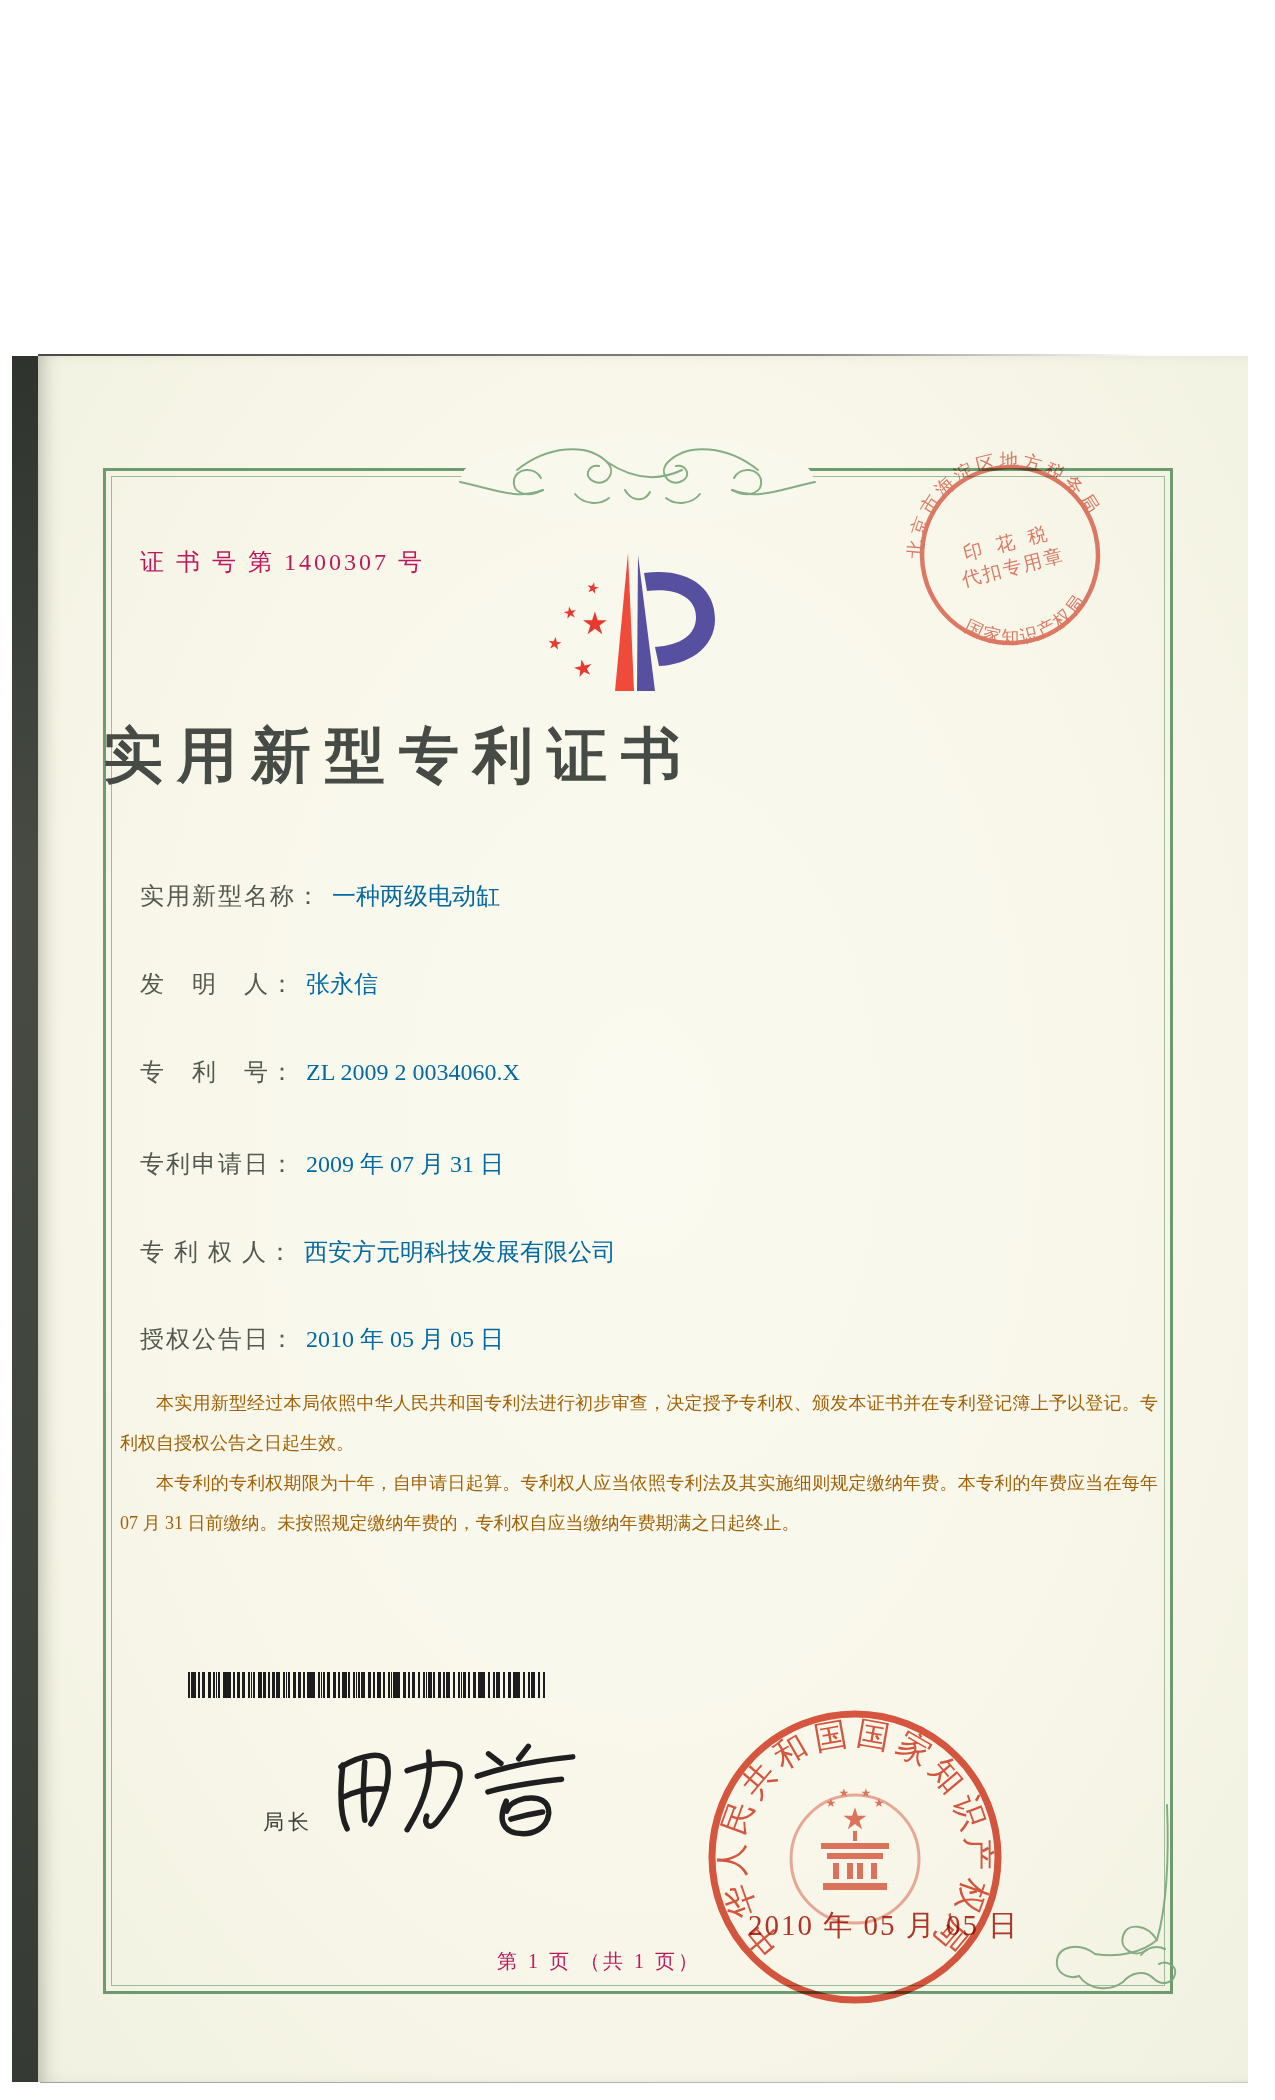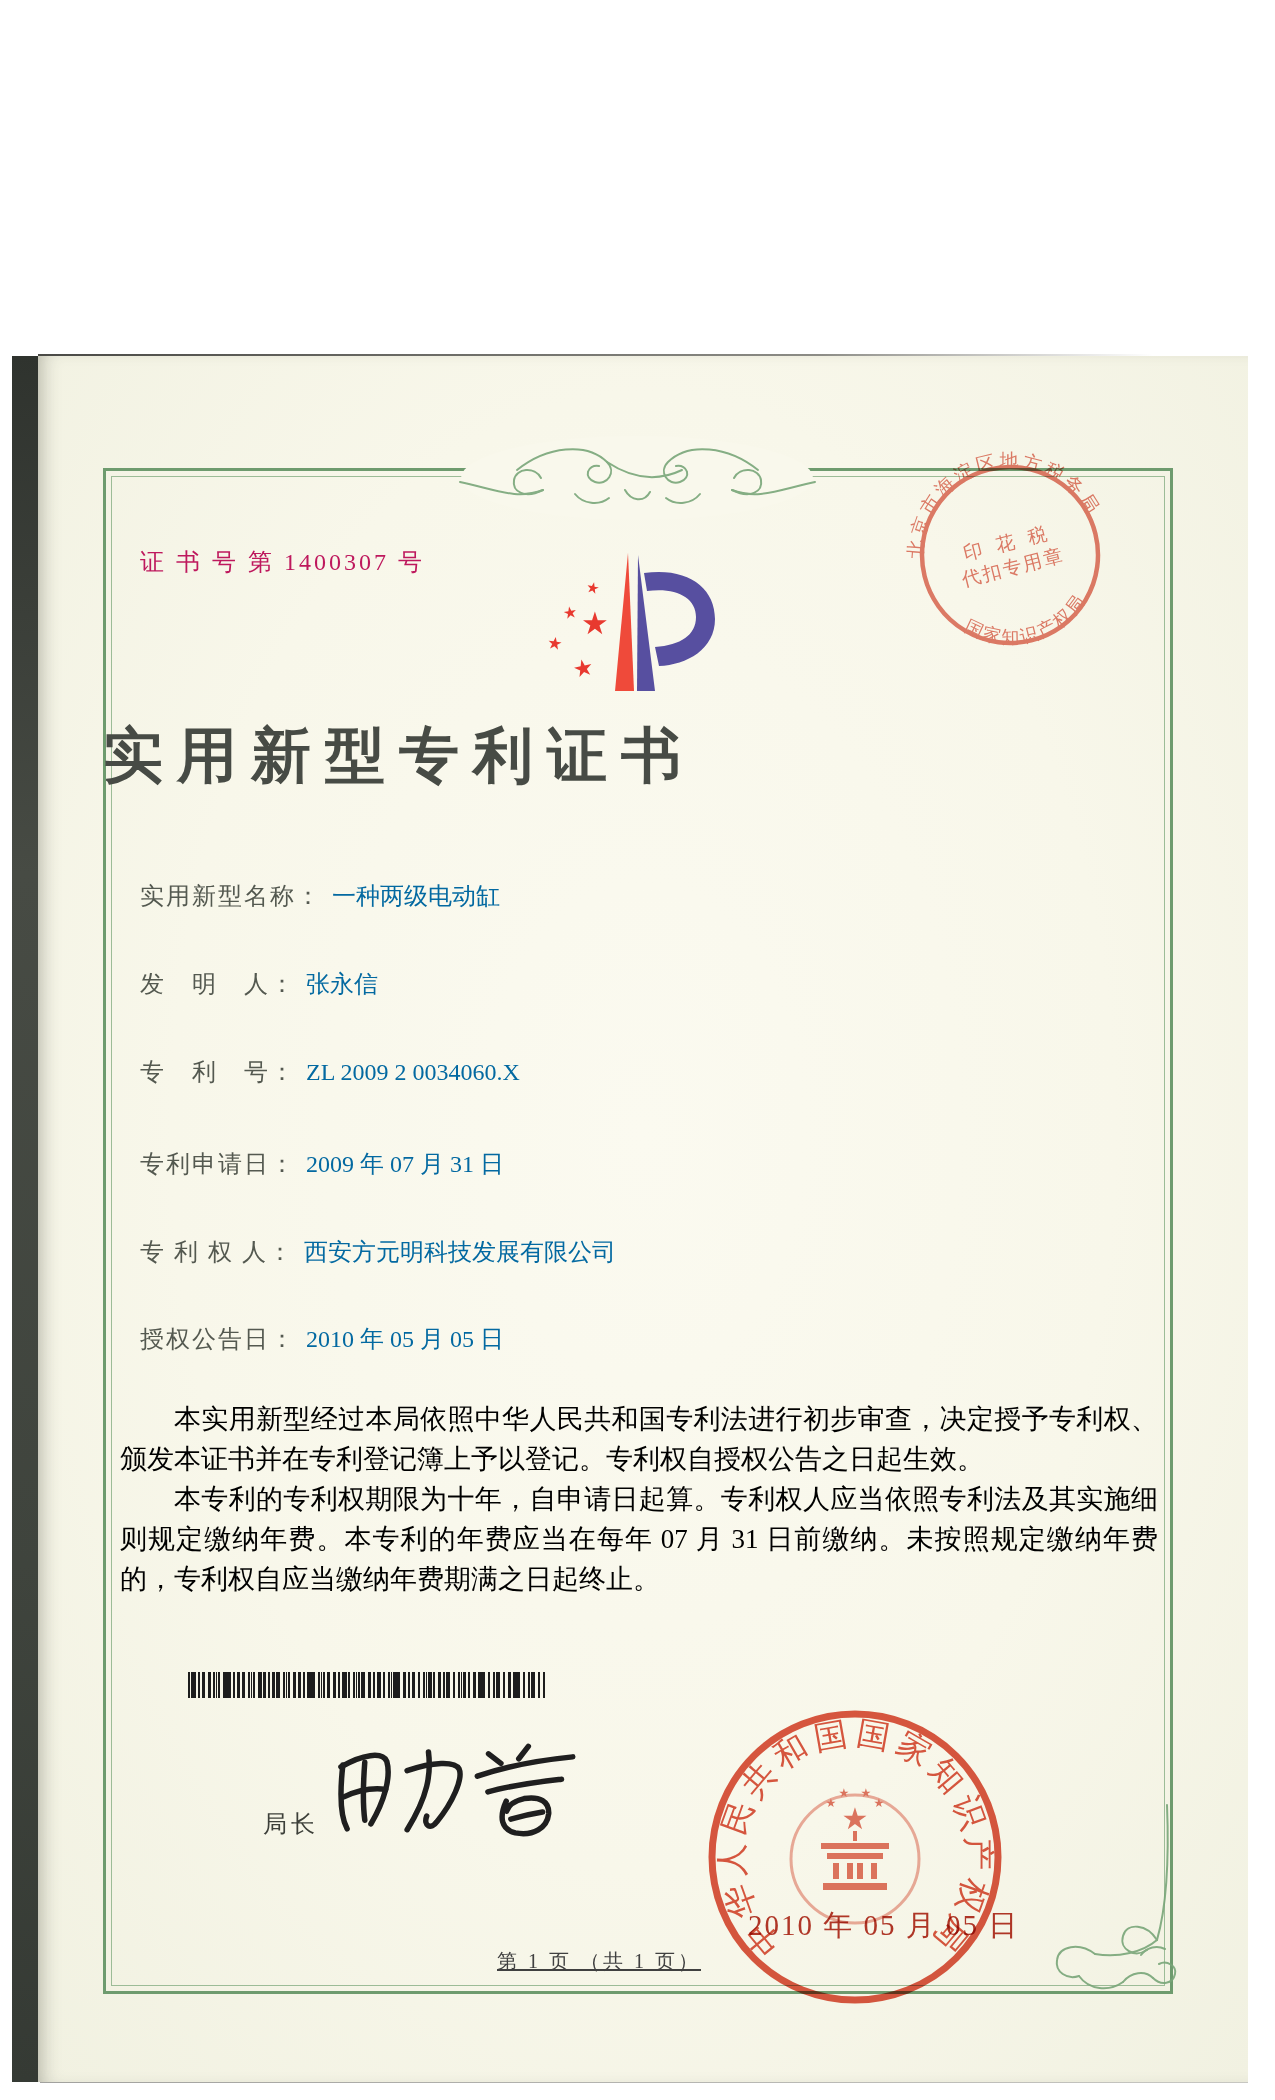--- a/index.html
+++ b/index.html
@@ -24,34 +24,34 @@
   
   .frame{left:103px;top:468px;width:1064px;height:1520px;border:3px solid #6e9b6e;}
   .frame-inner{position:absolute;inset:5px;border:1px solid #9cbc97;}
   
   .cert-no{left:140px;top:546px;font-size:24px;letter-spacing:3px;color:#be185d;}
   .title{left:103px;top:716px;width:1064px;text-align:left;font-size:60px;
     letter-spacing:14px;font-weight:600;color:#474b45;}
   .field{left:140px;font-size:24px;color:#545950;white-space:nowrap;}
   .field .flabel{letter-spacing:2px;text-align:right;}
   .field .fvalue{margin-left:10px;color:#0369a1;}
-  .bodytext{left:120px;top:1383px;width:1038px;font-size:27px;line-height:40px;
-    color:#000000;text-align:justify;margin-top:16px;}
+  .bodytext{left:120px;top:1383px;width:1038px;font-size:18px;line-height:40px;
+    color:#a16207;text-align:justify;}
   .bodytext p{margin:0;text-indent:2em;}
   .barcode{left:188px;top:1672px;width:357px;height:26px;
     background-image:
       repeating-linear-gradient(90deg,#1d1d1d 0 2px,transparent 2px 5px),
       repeating-linear-gradient(90deg,#1d1d1d 0 1px,transparent 1px 7px),
       repeating-linear-gradient(90deg,transparent 0 3px,#1d1d1d 3px 6px,transparent 6px 17px);}
-  .director{left:263px;top:1808px;font-size:24px;letter-spacing:4px;color:#3c3f39;}
+  .director{left:263px;top:1808px;font-size:21px;letter-spacing:4px;color:#3c3f39;}
   .sig{left:330px;top:1733px;transform:rotate(-2deg);}
   .seal{left:705px;top:1707px;mix-blend-mode:multiply;opacity:.92;}
   .seal-date{left:748px;top:1906px;font-size:29px;letter-spacing:2px;color:#b5382a;
     mix-blend-mode:multiply;white-space:nowrap;}
-  .footer{left:497px;top:1948px;font-size:20px;letter-spacing:3px;color:#404040;text-decoration:underline;}
+  .footer{left:497px;top:1948px;font-size:20px;letter-spacing:3px;color:#be185d;}
   .stamp{left:905px;top:450px;transform:rotate(-14deg);mix-blend-mode:multiply;opacity:.88;}
   .ornament{pointer-events:none;}
   svg text{font-family:"DejaVu Serif","Liberation Serif",serif;}
 </style>
 </head>
 <body>
 
 <div class="abs left-band"></div>
 <div class="abs top-edge"></div>
 <div class="abs right-edge"></div>

